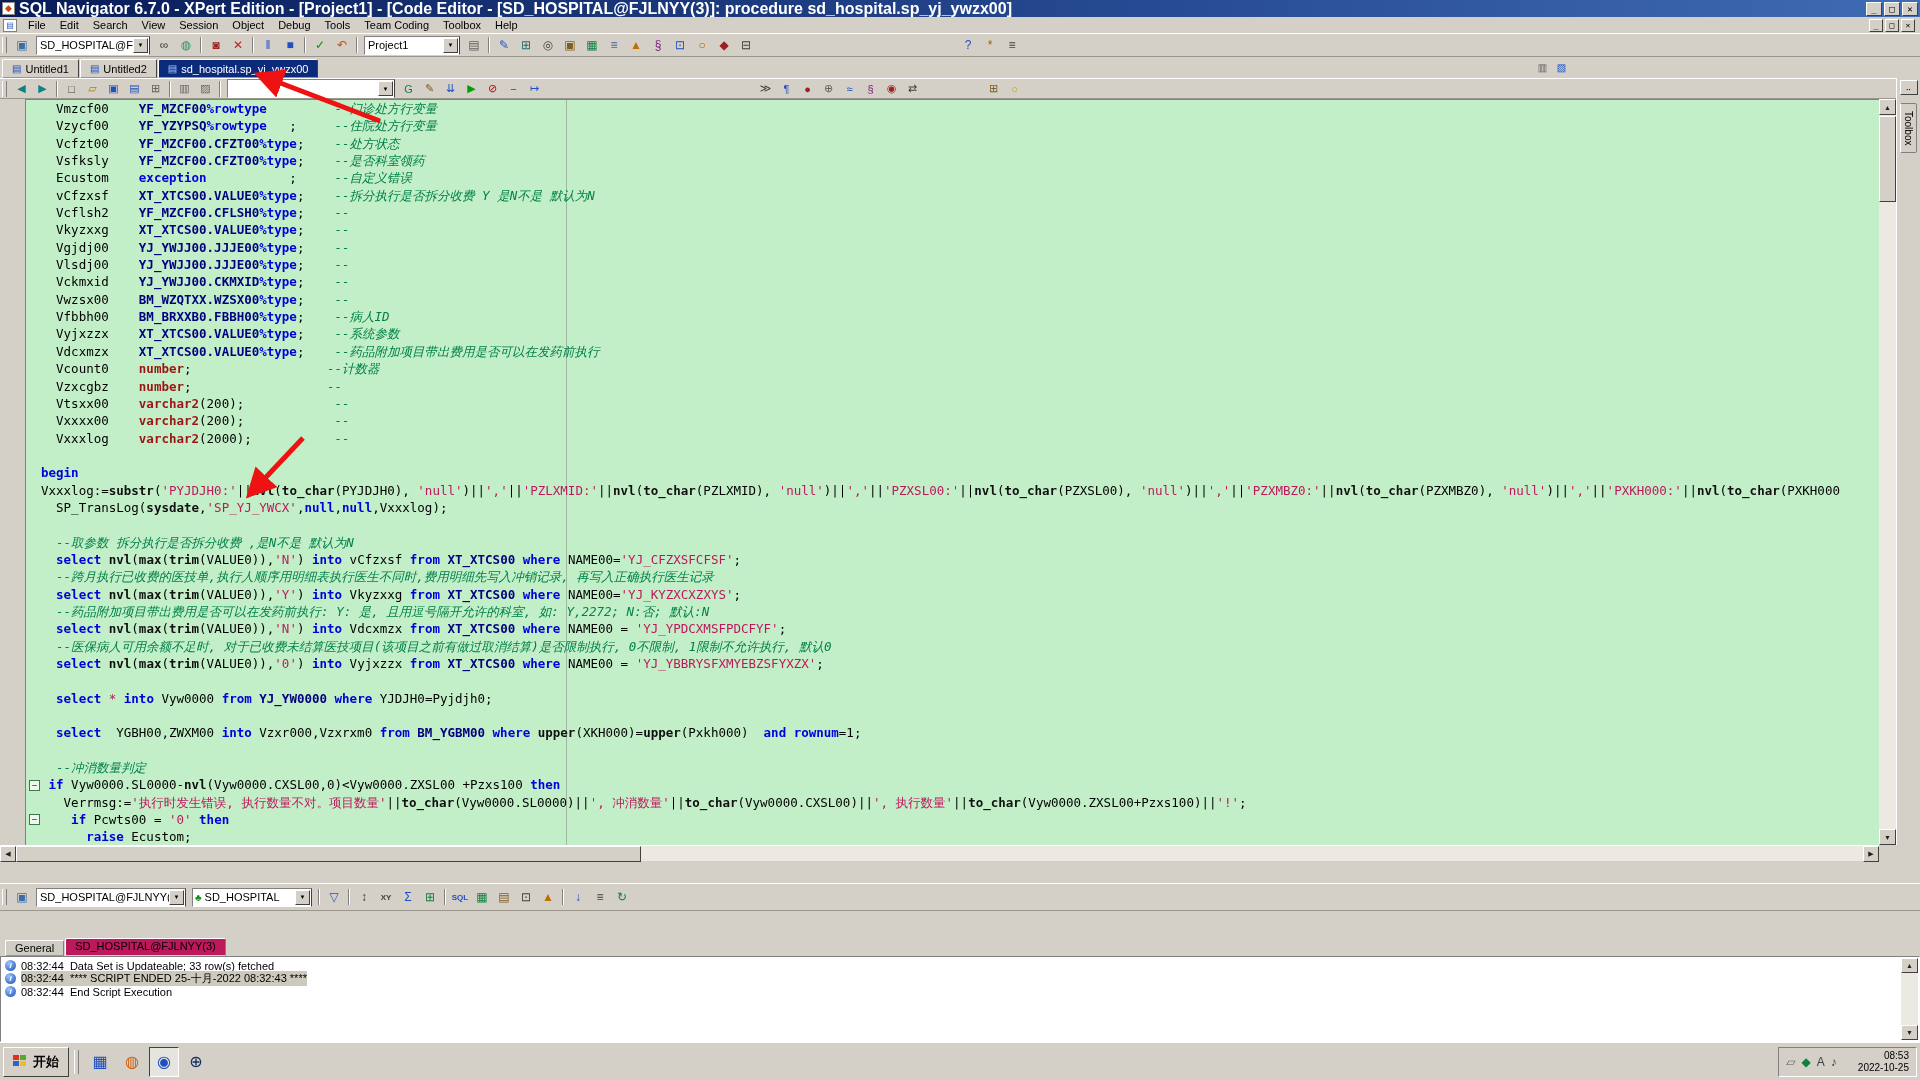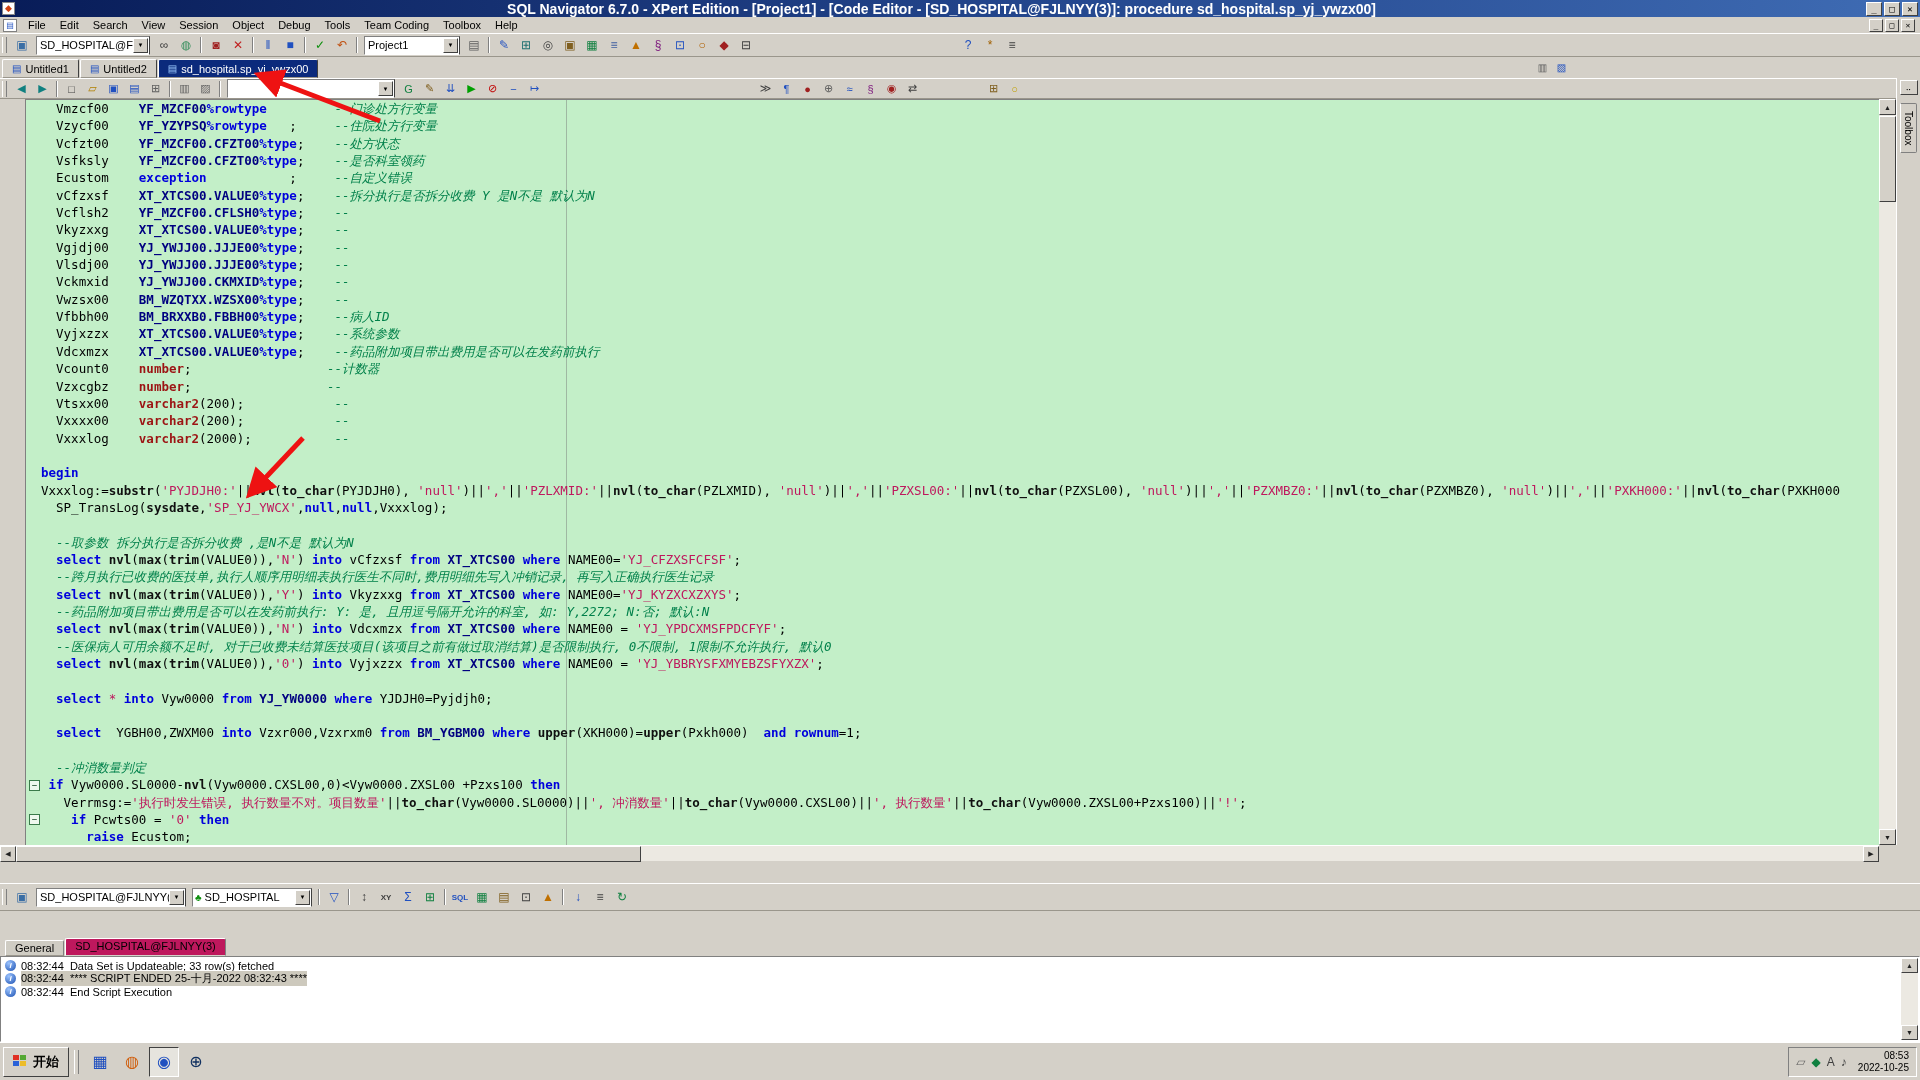--- a/index.html
+++ b/index.html
@@ -1,21 +1,21 @@
 <!DOCTYPE html>
 <html><head>
 <meta charset="utf-8">
 <style>
 *{margin:0;padding:0;box-sizing:border-box;}
 html,body{width:1920px;height:1080px;background:#d4d0c8;}
 #screen{position:relative;width:1920px;height:1080px;background:#d4d0c8;font-family:"Liberation Sans",sans-serif;font-size:11px;color:#000;overflow:hidden;}
 
 .titlebar{position:absolute;left:0;top:0;width:1920px;height:17px;background:linear-gradient(90deg,#081c58,#24478e 55%,#3f6cb4);display:flex;align-items:center;padding:0 2px;z-index:5;}
 .title-icon{width:13px;height:13px;background:#fff;border:1px solid #888;color:#d04010;font-size:9px;line-height:11px;text-align:center;margin-right:4px;flex:0 0 auto;}
-.title-text{color:#fff;font-weight:bold;font-size:14px;white-space:nowrap;overflow:hidden;flex:1;text-align:center;}
+.title-text{color:#fff;font-weight:bold;font-size:16px;white-space:nowrap;overflow:hidden;flex:1;}
 .win-btn{width:16px;height:14px;background:#d4d0c8;border:1px solid;border-color:#fff #404040 #404040 #fff;font-size:9px;line-height:12px;text-align:center;margin-left:2px;font-family:"DejaVu Sans Mono",monospace;flex:0 0 auto;}
 
 .menubar{position:absolute;left:0;top:17px;width:1920px;height:16px;background:#d4d0c8;display:flex;align-items:center;}
 .menu-doc-icon{width:14px;height:13px;margin:0 4px 0 3px;background:#fff;border:1px solid #808080;font-size:8px;text-align:center;line-height:11px;color:#2050c0;}
 .menu-item{padding:13px 7px;line-height:13px;white-space:nowrap;}
 .menubar-spacer{flex:1;}
 .child-btn{width:14px;height:13px;background:#d4d0c8;border:1px solid;border-color:#fff #404040 #404040 #fff;font-size:8px;line-height:11px;text-align:center;margin-right:2px;font-family:"DejaVu Sans Mono",monospace;}
 
 .toolbar{position:absolute;background:#d4d0c8;display:flex;align-items:center;border-top:1px solid #ffffff;border-bottom:1px solid #9a968c;}
 #toolbar1{left:0;top:33px;width:1920px;height:24px;}
@@ -97,21 +97,21 @@
 .taskbar{position:absolute;left:0;top:1042px;width:1920px;height:38px;background:#d4d0c8;border-top:1px solid #fff;display:flex;align-items:center;padding:0 3px;}
 .start-btn{height:30px;display:flex;align-items:center;padding:0 9px;background:#d4d0c8;border:1px solid;border-color:#fff #404040 #404040 #fff;font-weight:bold;font-size:13px;gap:5px;flex:0 0 auto;}
 .start-flag{width:15px;height:13px;display:grid;grid-template-columns:6px 6px;grid-template-rows:5px 5px;gap:1px;}
 .start-flag i{display:block;}
 .ql-grip{width:5px;height:24px;border-left:1px solid #fff;border-right:1px solid #808080;margin:0 5px;}
 .ql{width:30px;height:30px;display:inline-flex;align-items:center;justify-content:center;margin:0 1px;flex:0 0 auto;}
 .ql.pressed{border:1px solid;border-color:#404040 #fff #fff #404040;background:#e6e4de;}
 .ql-g{font-size:16px;}
 .tray{margin-left:auto;height:30px;border:1px solid;border-color:#808080 #fff #fff #808080;display:flex;align-items:center;padding:0 7px;gap:6px;flex:0 0 auto;}
 .tray-ic{font-size:12px;}
-.clock{text-align:right;font-size:10px;line-height:12px;margin-left:5px;white-space:nowrap;}
+.clock{text-align:right;font-size:10px;line-height:12px;margin-left:15px;white-space:nowrap;}
 
 .annot{position:absolute;left:0;top:0;width:1920px;height:1080px;pointer-events:none;z-index:50;}
 </style>
 </head>
 <body>
 
 <div id="screen" data-name="sql-navigator-window">
 
   <div class="titlebar" data-name="title-bar">
     <span class="title-icon" data-name="app-icon">◆</span>

